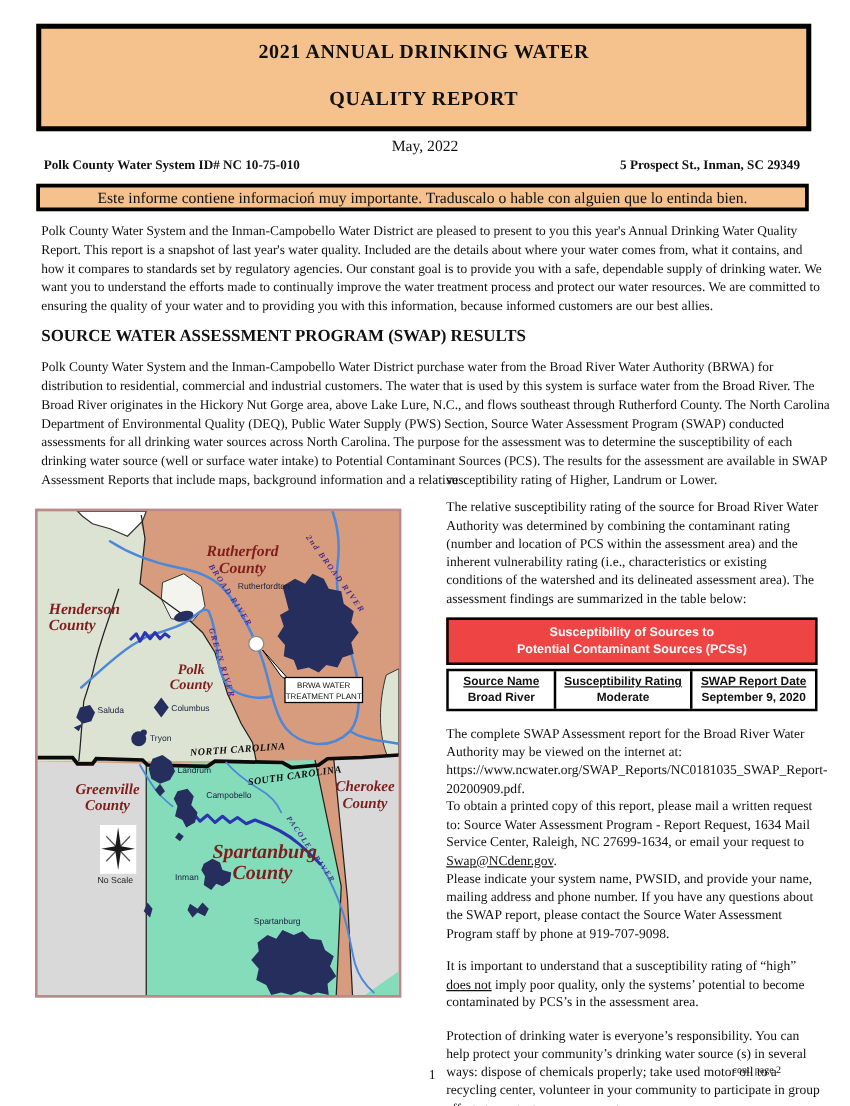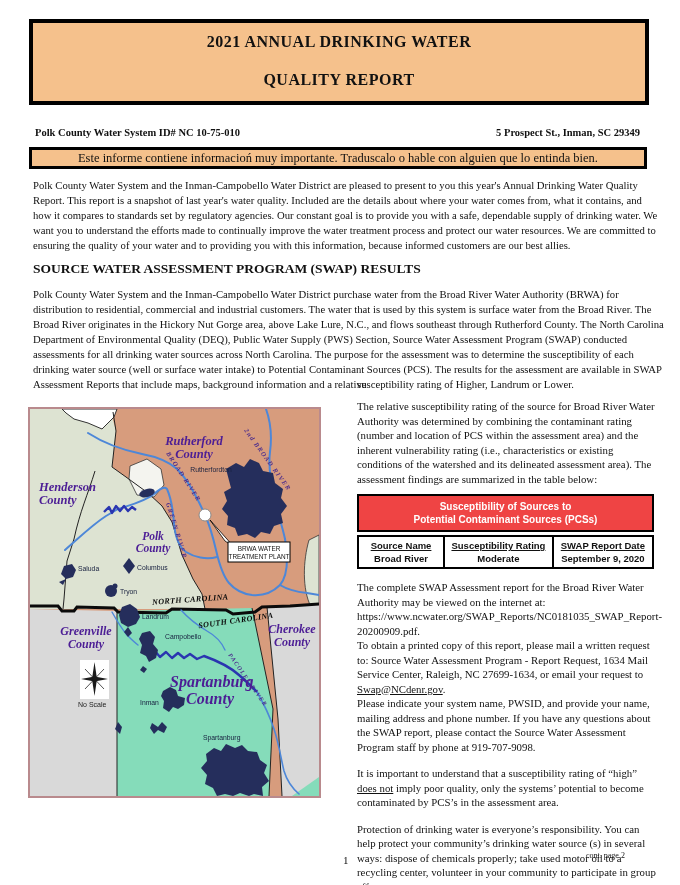--- a/index.html
+++ b/index.html
@@ -40,21 +40,21 @@
              line-height:13px;padding:2px 1px;border-right:2px solid #000;}
   .swap-cell:last-child{border-right:none;}
   .swap-cell .h{font-weight:bold;text-decoration:underline;display:block;}
   .swap-cell .v{font-weight:600;display:block;}
   .c1{width:29%;} .c2{width:37%;} .c3{width:34%;}
 
   
   .map{position:absolute;left:28px;top:407px;width:289px;height:387px;border:2px solid #b98a8d;
        background:#d79c7d;}
   .map svg{position:absolute;left:0;top:0;}
-  .mlbl{position:absolute;color:#4c1d95;font-weight:bold;font-style:italic;
+  .mlbl{position:absolute;color:#7f1d1d;font-weight:bold;font-style:italic;
         line-height:1.05;text-align:center;}
   .county{font-size:12px;}
   .state-lbl{font-size:8px;font-weight:bold;font-style:italic;color:#0c0c0c;letter-spacing:.4px;
              position:absolute;white-space:nowrap;}
   .river-lbl{position:absolute;color:#4b2c8c;font-weight:bold;font-style:italic;font-size:6.5px;
              letter-spacing:1.3px;white-space:nowrap;text-align:center;}
   .town{position:absolute;font-family:"Liberation Sans",sans-serif;font-size:6.8px;color:#17203f;
         white-space:nowrap;}
   .noscale{position:absolute;font-family:"Liberation Sans",sans-serif;font-size:7px;color:#222;}
 
@@ -64,20 +64,21 @@
 </style>
 </head>
 <body>
 
 <div class="page">
 
   <div class="title-box">
     <div class="title-line">2021 ANNUAL DRINKING WATER</div>
     <div class="title-line">QUALITY REPORT</div>
   </div>
+  <div class="date-line">May, 2022</div>
   <div class="id-row">
     <span class="id-left">Polk County Water System ID# NC 10-75-010</span>
     <span class="id-right">5 Prospect St., Inman, SC 29349</span>
   </div>
   <div class="notice">Este informe contiene informacioń muy importante. Traduscalo o hable con alguien que lo entinda bien.</div>
 
   <div class="para" id="intro">Polk County Water System and the Inman-Campobello Water District are pleased to present to you this year's Annual Drinking Water Quality Report. This report is a snapshot of last year's water quality. Included are the details about where your water comes from, what it contains, and how it compares to standards set by regulatory agencies. Our constant goal is to provide you with a safe, dependable supply of drinking water. We want you to understand the efforts made to continually improve the water treatment process and protect our water resources. We are committed to ensuring the quality of your water and to providing you with this information, because informed customers are our best allies.</div>
   <div id="swap-heading">SOURCE WATER ASSESSMENT PROGRAM (SWAP) RESULTS</div>
   <div class="para" id="swap-para">Polk County Water System and the Inman-Campobello Water District purchase water from the Broad River Water Authority (BRWA) for distribution to residential, commercial and industrial customers. The water that is used by this system is surface water from the Broad River. The Broad River originates in the Hickory Nut Gorge area, above Lake Lure, N.C., and flows southeast through Rutherford County. The North Carolina Department of Environmental Quality (DEQ), Public Water Supply (PWS) Section, Source Water Assessment Program (SWAP) conducted assessments for all drinking water sources across North Carolina. The purpose for the assessment was to determine the susceptibility of each drinking water source (well or surface water intake) to Potential Contaminant Sources (PCS). The results for the assessment are available in SWAP Assessment Reports that include maps, background information and a relative</div>
   <div class="para" id="swap-cont">susceptibility rating of Higher, Landrum or Lower.</div>

